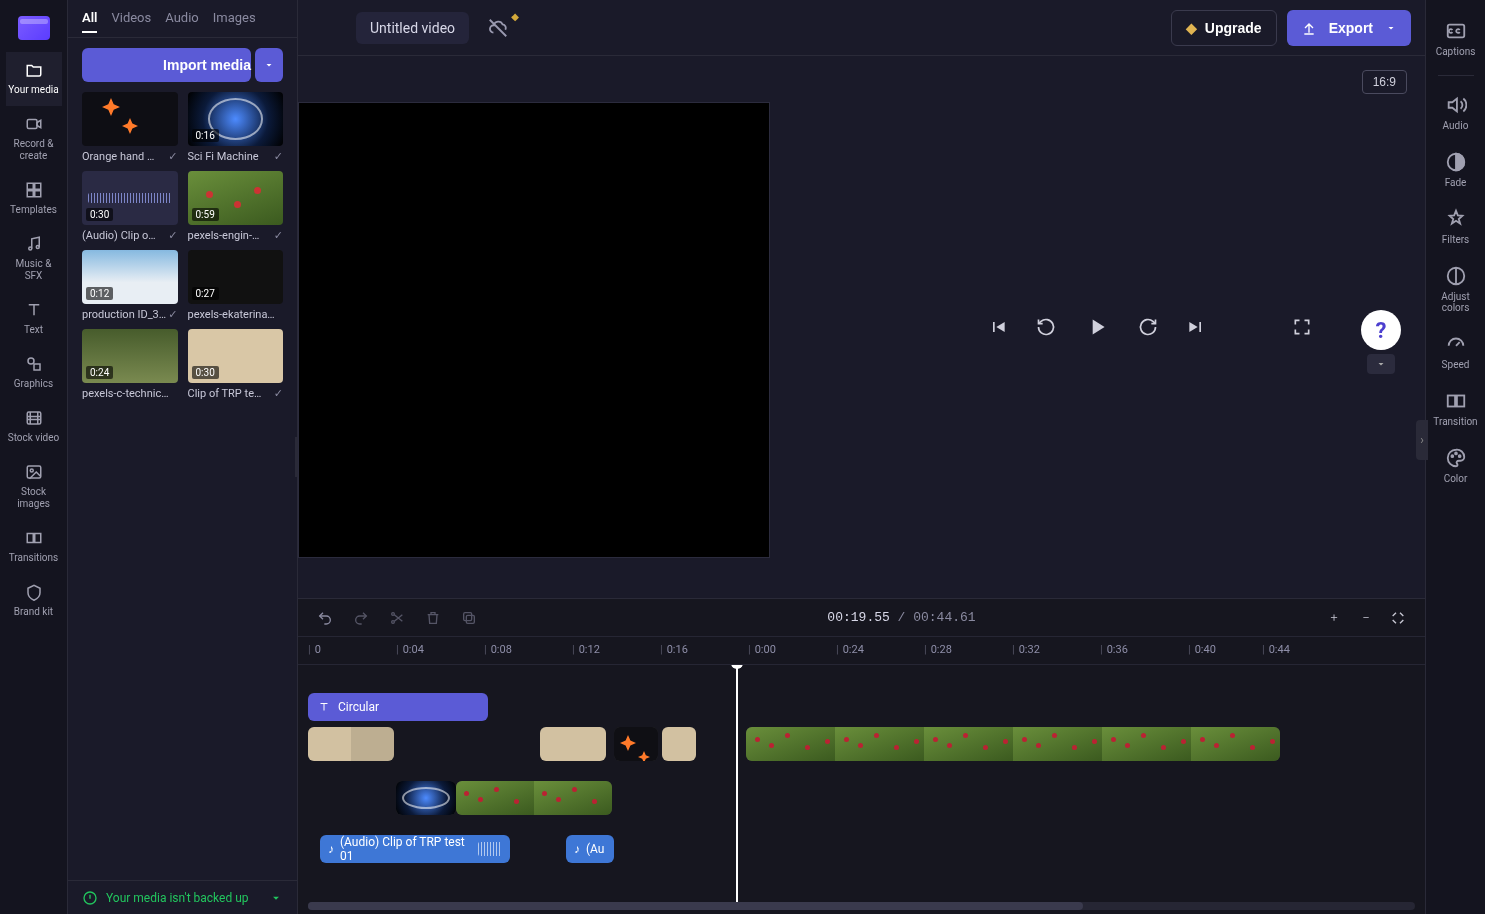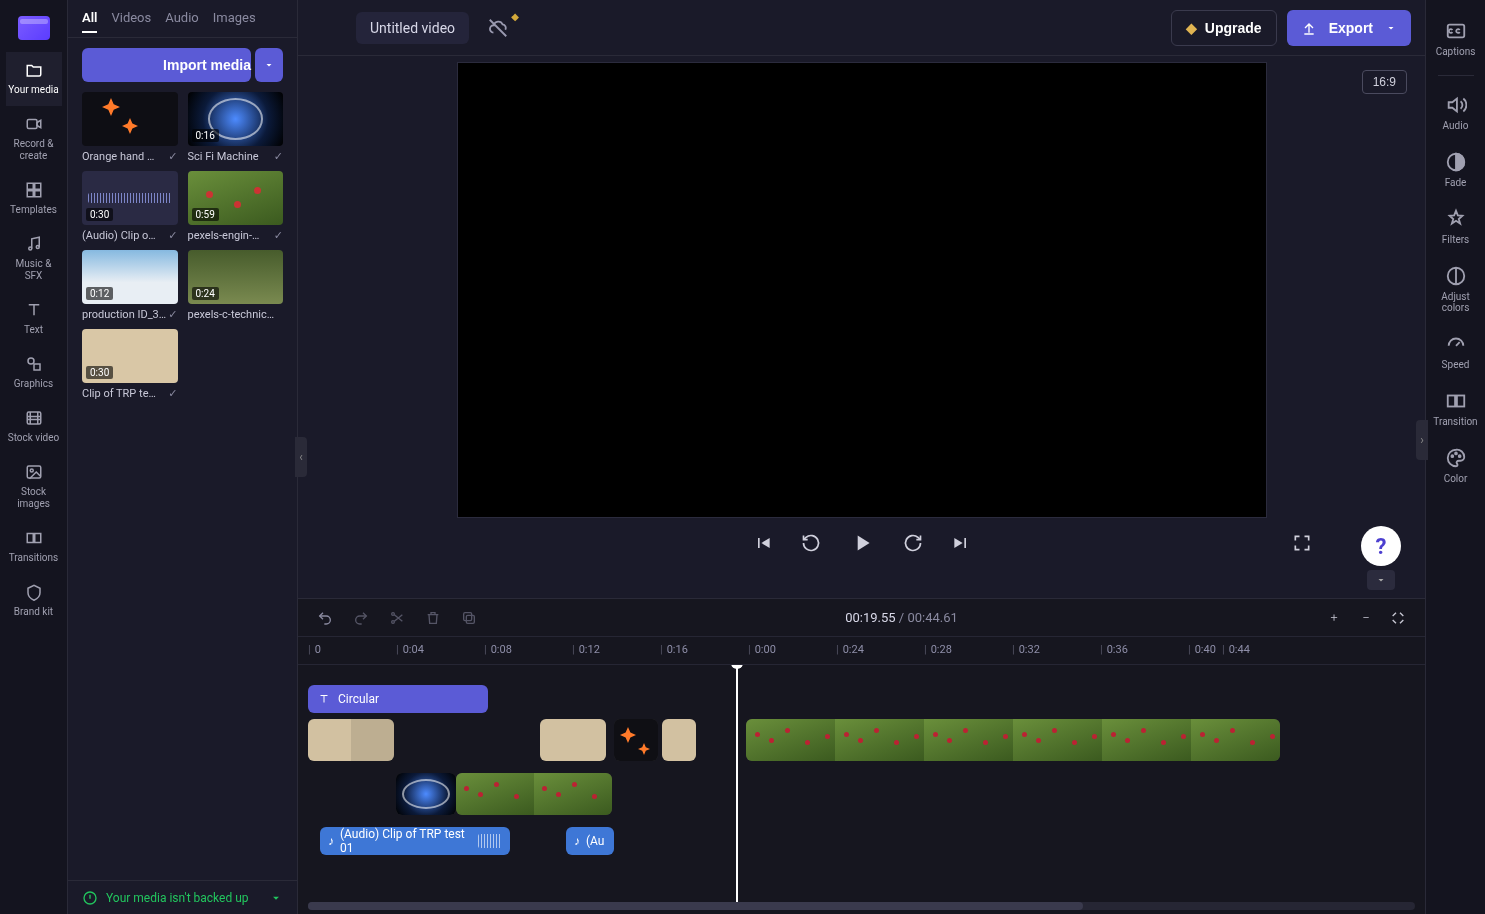--- a/index.html
+++ b/index.html
@@ -101,21 +101,21 @@
   .upgrade-btn {
     display:flex; align-items:center; gap:8px; background:transparent; border:1px solid #3a3a4d;
     color:#fff; border-radius:6px; height:36px; padding:0 14px; cursor:pointer; font-size:14px; font-weight:600;
   }
   .upgrade-btn .dia { color:#e0b452; }
   .export-btn {
     display:flex; align-items:center; gap:12px; background:#5b5bd6; color:#fff; border:none;
     border-radius:6px; height:36px; padding:0 14px; cursor:pointer; font-size:14px; font-weight:600;
   }
   
-  .preview-area { flex:1; position:relative; display:flex; flex-direction:column; align-items:center; }
+  .preview-area { flex:1; position:relative; display:flex; flex-direction:row; align-items:center;justify-content:space-between; }
   .ratio-chip {
     position:absolute; right:18px; top:14px; border:1px solid #4a4a5e; color:#d0d0dc;
     border-radius:4px; padding:4px 10px; font-size:12px; cursor:pointer; background:transparent;
   }
   .preview-canvas {
     margin-top:6px;
     width: 810px; height: 456px; background:#000; border:1px solid #2b2b3d;
   }
   .transport {
     height:50px; width:100%; display:flex; align-items:center; justify-content:center; gap:22px;
@@ -133,39 +133,39 @@
     position:absolute; right:30px; bottom:-22px; width:28px; height:20px; border-radius:4px;
     background:#2b2b3d; color:#aaa; display:flex; align-items:center; justify-content:center; cursor:pointer;
   }
   
   .timeline {
     height:316px; border-top:1px solid #2a2a38; display:flex; flex-direction:column;
     background:#16161f; position:relative;
   }
   .tl-tools {
     height:38px; display:flex; align-items:center; justify-content:space-between;
-    padding:0 18px; border-bottom:1px solid #262634;
+    padding:0 18px; border-bottom:1px solid #262634;font-family:Liberation Mono, monospace;
   }
   .tl-tools .left { display:flex; gap:18px; color:#8a8aa0; }
   .tl-tools .center { font-size:13px; color:#d8d8e8; }
   .tl-tools .center .total { color:#8a8aa0; }
   .tl-tools .right { display:flex; gap:14px; color:#c8c8d4; }
   .tool-ic { cursor:pointer; width:18px; height:18px; display:flex; align-items:center; justify-content:center; }
   .tool-ic.dim { color:#555566; }
   .ruler {
     height:28px; position:relative; border-bottom:1px solid #262634;
     font-size:11px; color:#8e8ea8;
   }
   .ruler .tick { position:absolute; top:6px; }
   .ruler .tick::before { content:"|"; margin-right:4px; color:#555566; }
   .tl-tracks { flex:1; position:relative; overflow:hidden; padding:10px 0 6px 0; }
   .track-row { height:50px; margin:4px 0; position:relative; }
   .track-row.short { height:30px; margin:2px 0; }
   .clip {
-    position:absolute; top:8px; bottom:0; border-radius:6px; overflow:hidden;
+    position:absolute; top:16px; bottom:0; border-radius:6px; overflow:hidden;
     display:flex; align-items:center;
   }
   .text-clip { background:#5b5bd6; color:#fff; padding:0 10px; font-size:12px; gap:8px; }
   .audio-clip { background:#3e77d6; color:#fff; padding:0 8px; font-size:12px; gap:6px; }
   .audio-wave {
     display:inline-block; width:26px; height:14px;
     background: repeating-linear-gradient(90deg, rgba(255,255,255,0.6) 0 1px, transparent 1px 3px);
     border-radius:2px;
   }
   .video-clip { background:#333; }
@@ -406,20 +406,28 @@
             <span class="check">✓</span>
           </div>
       </div>
       <div class="media-item">
         <div class="thumb bg-snow">
             <span class="dur">0:12</span>
           </div>
         <div class="media-label">
             <span>production ID_3…</span>
             <span class="check">✓</span>
+          </div>
+      </div>
+      <div class="media-item">
+        <div class="thumb bg-room">
+            <span class="dur">0:27</span>
+          </div>
+        <div class="media-label">
+            <span>pexels-ekaterina…</span>
           </div>
       </div>
       <div class="media-item">
         <div class="thumb bg-grass">
             <span class="dur">0:24</span>
           </div>
         <div class="media-label">
             <span>pexels-c-technic…</span>
           </div>
       </div>
@@ -589,21 +597,21 @@
       <span class="tick" style="left:98px">0:04</span>
       <span class="tick" style="left:186px">0:08</span>
       <span class="tick" style="left:274px">0:12</span>
       <span class="tick" style="left:362px">0:16</span>
       <span class="tick" style="left:450px">0:00</span>
       <span class="tick" style="left:538px">0:24</span>
       <span class="tick" style="left:626px">0:28</span>
       <span class="tick" style="left:714px">0:32</span>
       <span class="tick" style="left:802px">0:36</span>
       <span class="tick" style="left:890px">0:40</span>
-      <span class="tick" style="left:924px">0:44</span>
+      <span class="tick" style="left:964px">0:44</span>
     </div>
 
     <div class="tl-tracks">
 
       <div class="track-row short">
         <div class="clip text-clip" style="left:10px; width:180px; height:28px;">
           <span>
               <svg width="12" height="12" viewBox="0 0 24 24" stroke="currentColor" fill="none" stroke-width="2">
                 <path d="M5 5h14M12 5v14"></path>
               </svg>

